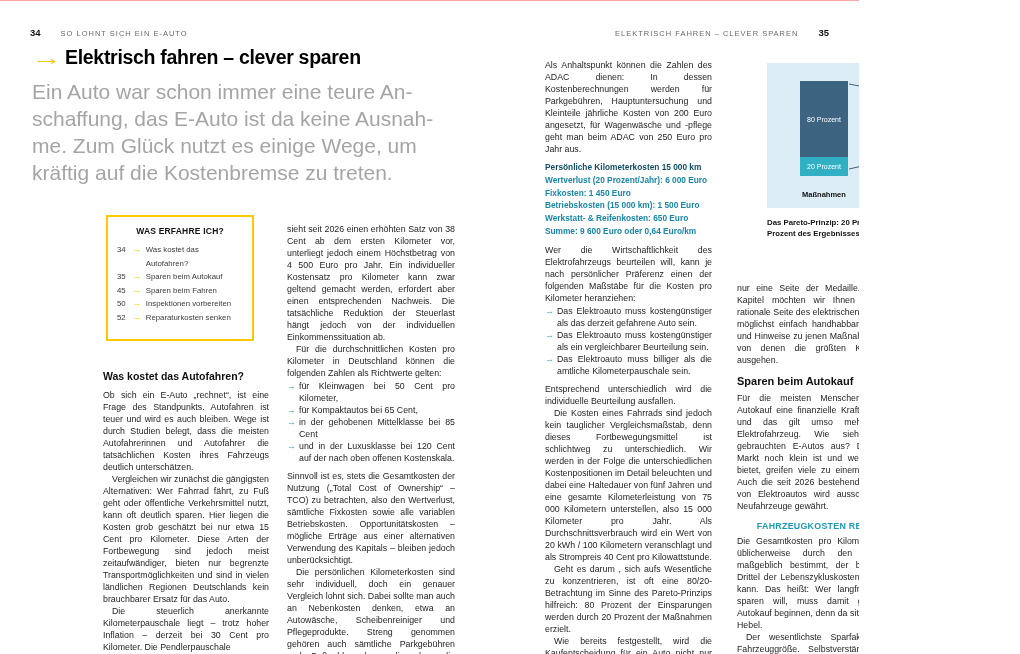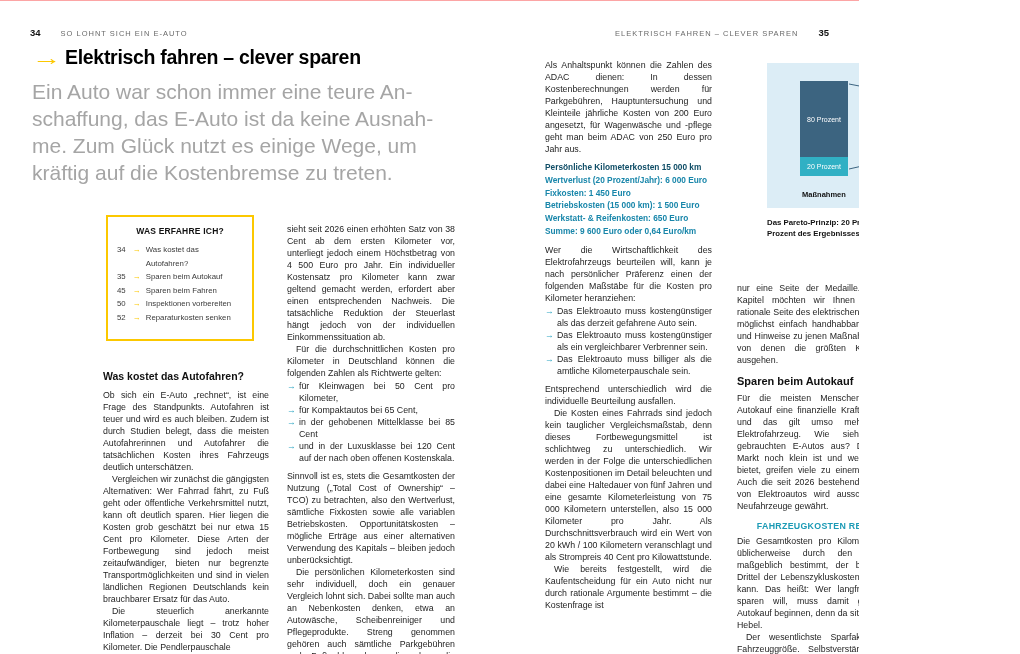--- a/index.html
+++ b/index.html
@@ -115,21 +115,21 @@
     </div>
     <div class="toc-item">
       <span class="toc-page">52</span>
       <span class="toc-arrow">→</span>
       <span class="toc-label">Reparaturkosten senken</span>
     </div>
   </aside>
 
   <h2 class="section" id="h-l1">Was kostet das Autofahren?</h2>
   <div class="col col-l1">
-    <p>Ob sich ein E-Auto „rechnet“, ist eine Frage des Standpunkts. Autofahren ist teuer und wird es auch bleiben. Zudem ist durch Studien belegt, dass die meisten Autofahrerinnen und Autofahrer die tatsächlichen Kosten ihres Fahrzeugs deutlich unterschätzen.</p>
+    <p>Ob sich ein E-Auto „rechnet“, ist eine Frage des Standpunkts. Autofahren ist teuer und wird es auch bleiben. Wege ist durch Studien belegt, dass die meisten Autofahrerinnen und Autofahrer die tatsächlichen Kosten ihres Fahrzeugs deutlich unterschätzen.</p>
     <p class="ind">Vergleichen wir zunächst die gängigsten Alternativen: Wer Fahrrad fährt, zu Fuß geht oder öffentliche Verkehrsmittel nutzt, kann oft deutlich sparen. Hier liegen die Kosten grob geschätzt bei nur etwa 15 Cent pro Kilometer. Diese Arten der Fortbewegung sind jedoch meist zeitaufwändiger, bieten nur begrenzte Transportmöglichkeiten und sind in vielen ländlichen Regionen Deutschlands kein brauchbarer Ersatz für das Auto.</p>
     <p class="ind">Die steuerlich anerkannte Kilometerpauschale liegt – trotz hoher Inflation – derzeit bei 30 Cent pro Kilometer. Die Pendlerpauschale</p>
   </div>
 
   <div class="col col-l2">
     <p>sieht seit 2026 einen erhöhten Satz von 38 Cent ab dem ersten Kilometer vor, unterliegt jedoch einem Höchstbetrag von 4 500 Euro pro Jahr. Ein individueller Kostensatz pro Kilometer kann zwar geltend gemacht werden, erfordert aber einen entsprechenden Nachweis. Die tatsächliche Reduktion der Steuerlast hängt jedoch von der individuellen Einkommenssituation ab.</p>
     <p class="ind">Für die durchschnittlichen Kosten pro Kilometer in Deutschland können die folgenden Zahlen als Richtwerte gelten:</p>
     <div class="bullets">
       <div class="bullet">
         <span class="b-arrow">→</span>
@@ -163,29 +163,30 @@
       <div class="stats-line">Summe: 9 600 Euro oder 0,64 Euro/km</div>
     </div>
     <p>Wer die Wirtschaftlichkeit des Elektrofahrzeugs beurteilen will, kann je nach persönlicher Präferenz einen der folgenden Maßstäbe für die Kosten pro Kilometer heranziehen:</p>
     <div class="bullets">
       <div class="bullet">
         <span class="b-arrow">→</span>
         <span>Das Elektroauto muss kostengünstiger als das derzeit gefahrene Auto sein.</span>
       </div>
       <div class="bullet">
         <span class="b-arrow">→</span>
-        <span>Das Elektroauto muss kostengünstiger als ein vergleichbarer Verbrenner sein.</span>
+        <span>Das Elektroauto muss kostengünstiger als ein vergleichbarer Beurteilung sein.</span>
       </div>
       <div class="bullet">
         <span class="b-arrow">→</span>
         <span>Das Elektroauto muss billiger als die amtliche Kilometerpauschale sein.</span>
       </div>
     </div>
     <p class="gap">Entsprechend unterschiedlich wird die individuelle Beurteilung ausfallen.</p>
     <p class="ind">Die Kosten eines Fahrrads sind jedoch kein tauglicher Vergleichsmaßstab, denn dieses Fortbewegungsmittel ist schlichtweg zu unterschiedlich. Wir werden in der Folge die unterschiedlichen Kostenpositionen im Detail beleuchten und dabei eine Haltedauer von fünf Jahren und eine gesamte Kilometerleistung von 75 000 Kilometern unterstellen, also 15 000 Kilometer pro Jahr. Als Durchschnittsverbrauch wird ein Wert von 20 kWh / 100 Kilometern veranschlagt und als Strompreis 40 Cent pro Kilowattstunde.</p>
+    <p class="ind">Geht es darum , sich aufs Wesentliche zu konzentrieren, ist oft eine 80/20-Betrachtung im Sinne des Pareto-Prinzips hilfreich: 80 Prozent der Einsparungen werden durch 20 Prozent der Maßnahmen erzielt.</p>
     <p class="ind">Wie bereits festgestellt, wird die Kaufentscheidung für ein Auto nicht nur durch rationale Argumente bestimmt – die Kostenfrage ist</p>
   </div>
 
   <figure class="chart">
     <div class="panel" style="background: rgb(220, 237, 246);">
       <svg class="connectors" width="224" height="145" viewBox="0 0 224 145">
         <line x1="82" y1="21" x2="113" y2="27" stroke="#3c6480" stroke-width="1"></line>
         <polygon points="112,23.5 118,27 112,30.5" fill="#3c6480"></polygon>
         <line x1="82" y1="106" x2="113" y2="99" stroke="#3c6480" stroke-width="1"></line>
         <polygon points="112,95.5 118,99 112,102.5" fill="#3c6480"></polygon>

